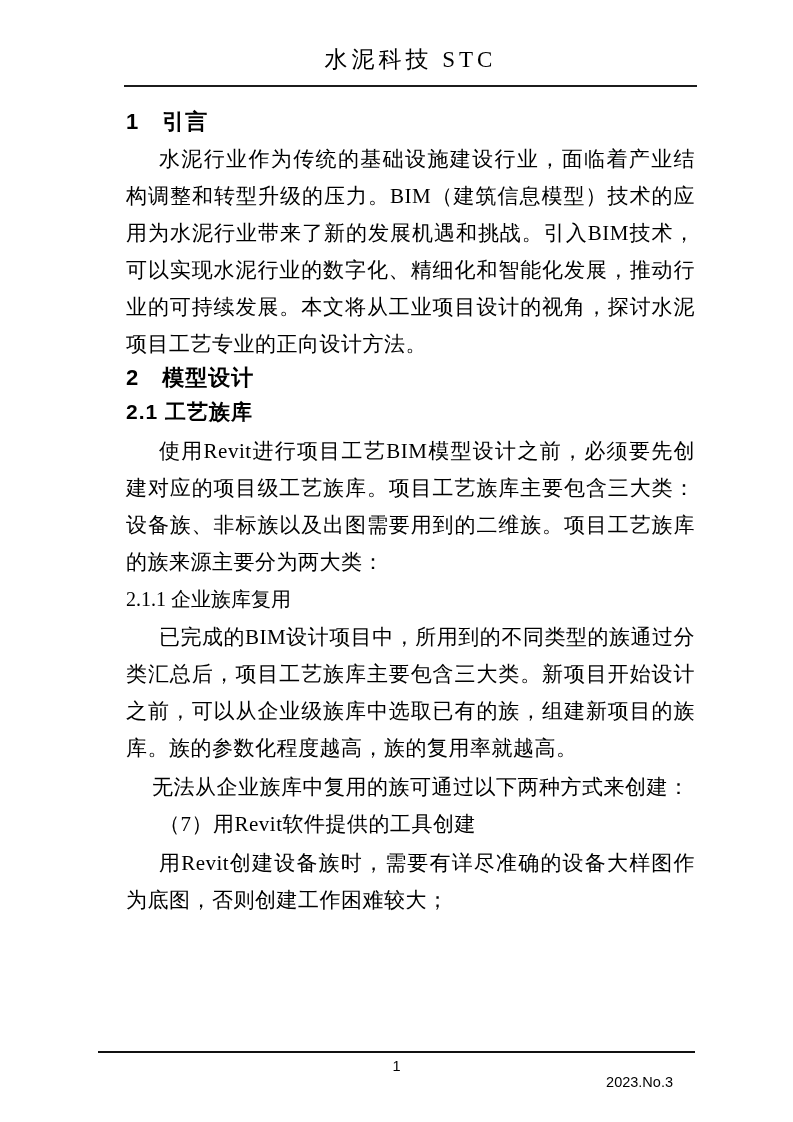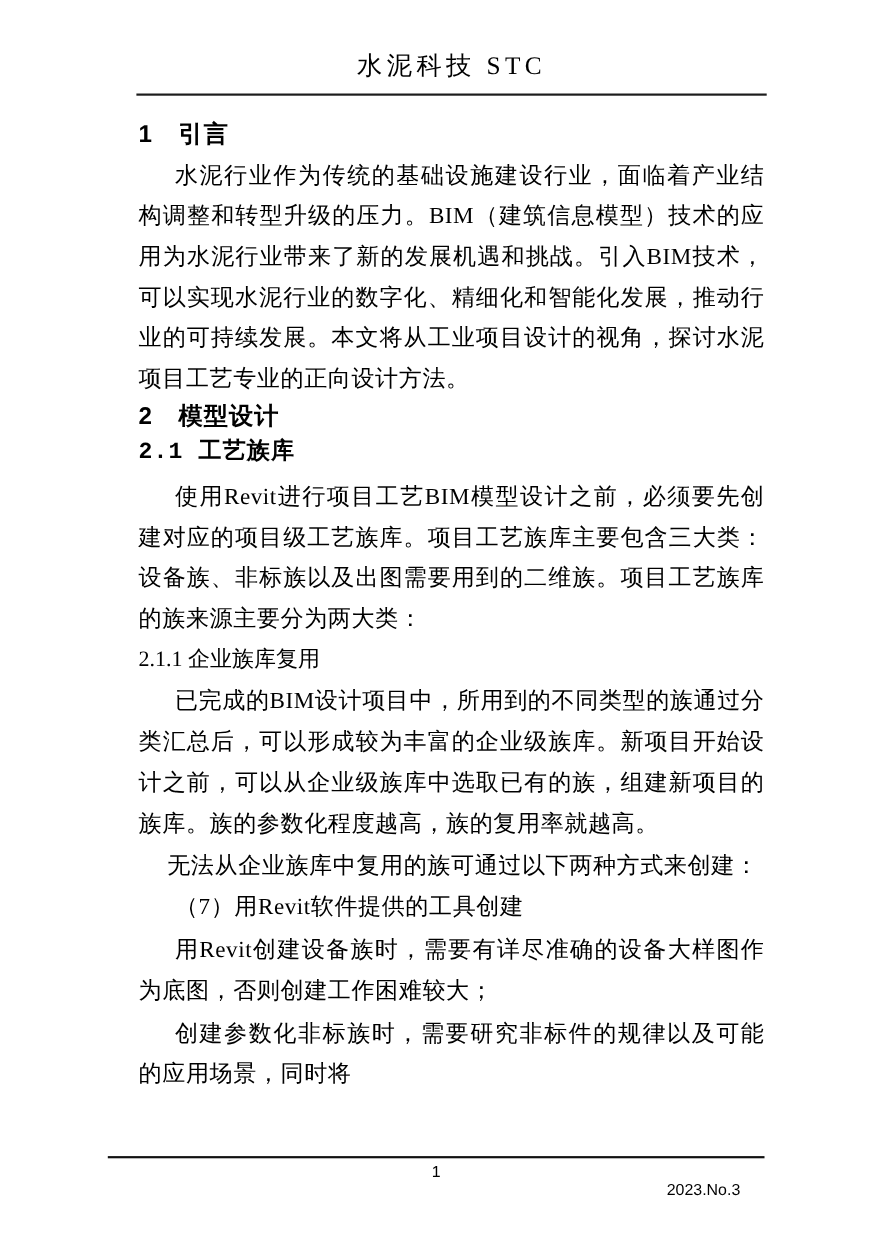--- a/index.html
+++ b/index.html
@@ -69,21 +69,21 @@
     line-height: 30px;
     font-weight: 700;
     font-family: "Liberation Sans", "DejaVu Sans", sans-serif;
     letter-spacing: 1px;
   }
   .h-level2 {
     margin: 0;
     font-size: 21px;
     line-height: 30px;
     font-weight: 700;
-    font-family: Liberation Mono, monospace;
+    font-family: Liberation Sans, sans-serif;
     letter-spacing: 1px;
   }
   .h-level3 {
     margin: 0;
     font-size: 20px;
     line-height: 30px;
     font-weight: 400;
     font-family: "Liberation Serif", "DejaVu Serif", serif;
   }
   .para {
@@ -155,30 +155,29 @@
     <p class="para indent mt-4">水泥行业作为传统的基础设施建设行业，面临着产业结构调整和转型升级的压力。BIM（建筑信息模型）技术的应用为水泥行业带来了新的发展机遇和挑战。引入BIM技术，可以实现水泥行业的数字化、精细化和智能化发展，推动行业的可持续发展。本文将从工业项目设计的视角，探讨水泥项目工艺专业的正向设计方法。</p>
 
     <div class="h-level1 mt-0">2　模型设计</div>
 
     <div class="h-level2 mt-4">2.1 工艺族库</div>
 
     <p class="para indent mt-6">使用Revit进行项目工艺BIM模型设计之前，必须要先创建对应的项目级工艺族库。项目工艺族库主要包含三大类：设备族、非标族以及出图需要用到的二维族。项目工艺族库的族来源主要分为两大类：</p>
 
     <div class="h-level3 mt-3">2.1.1 企业族库复用</div>
 
-    <p class="para indent mt-5">已完成的BIM设计项目中，所用到的不同类型的族通过分类汇总后，可以形成较为丰富的企业级族库。新项目开始设计之前，可以从企业级族库中选取已有的族，组建新项目的族库。族的参数化程度越高，族的复用率就越高。</p>
+    <p class="para indent mt-5">已完成的BIM设计项目中，所用到的不同类型的族通过分类汇总后，项目工艺族库主要包含三大类。新项目开始设计之前，可以从企业级族库中选取已有的族，组建新项目的族库。族的参数化程度越高，族的复用率就越高。</p>
 
 
     <p class="para indent-sm mt-2">无法从企业族库中复用的族可通过以下两种方式来创建：</p>
 
     <p class="para indent mt-0">（7）用Revit软件提供的工具创建</p>
 
     <p class="para indent mt-2">用Revit创建设备族时，需要有详尽准确的设备大样图作为底图，否则创建工作困难较大；</p>
 
-    <p class="para indent mt-2">创建参数化非标族时，需要研究非标件的规律以及可能的应用场景，同时将</p>
 
   </div>
 
   <div class="page-footer">
     <div class="footer-rule"></div>
     <div class="footer-row">
       <span class="page-number">1</span>
       <span class="issue">2023.No.3</span>
     </div>
   </div>

